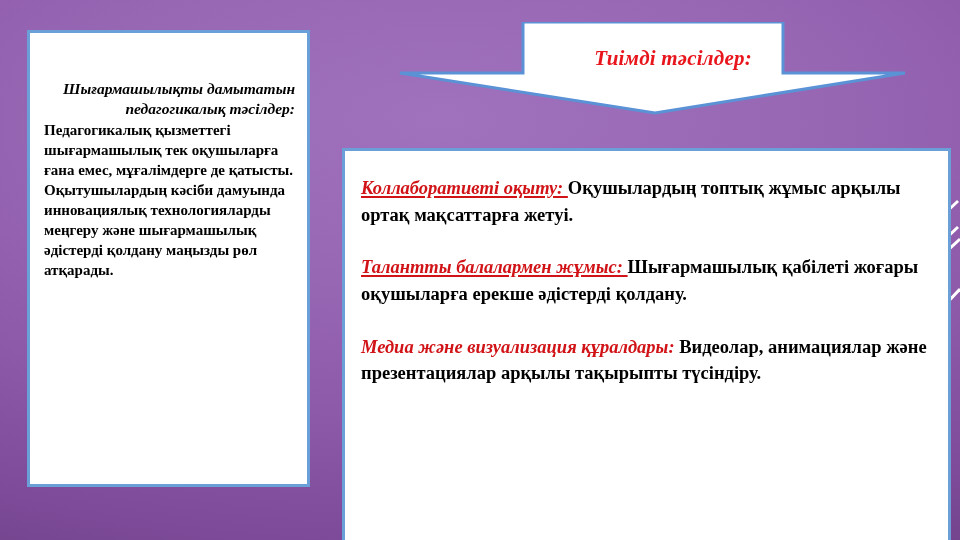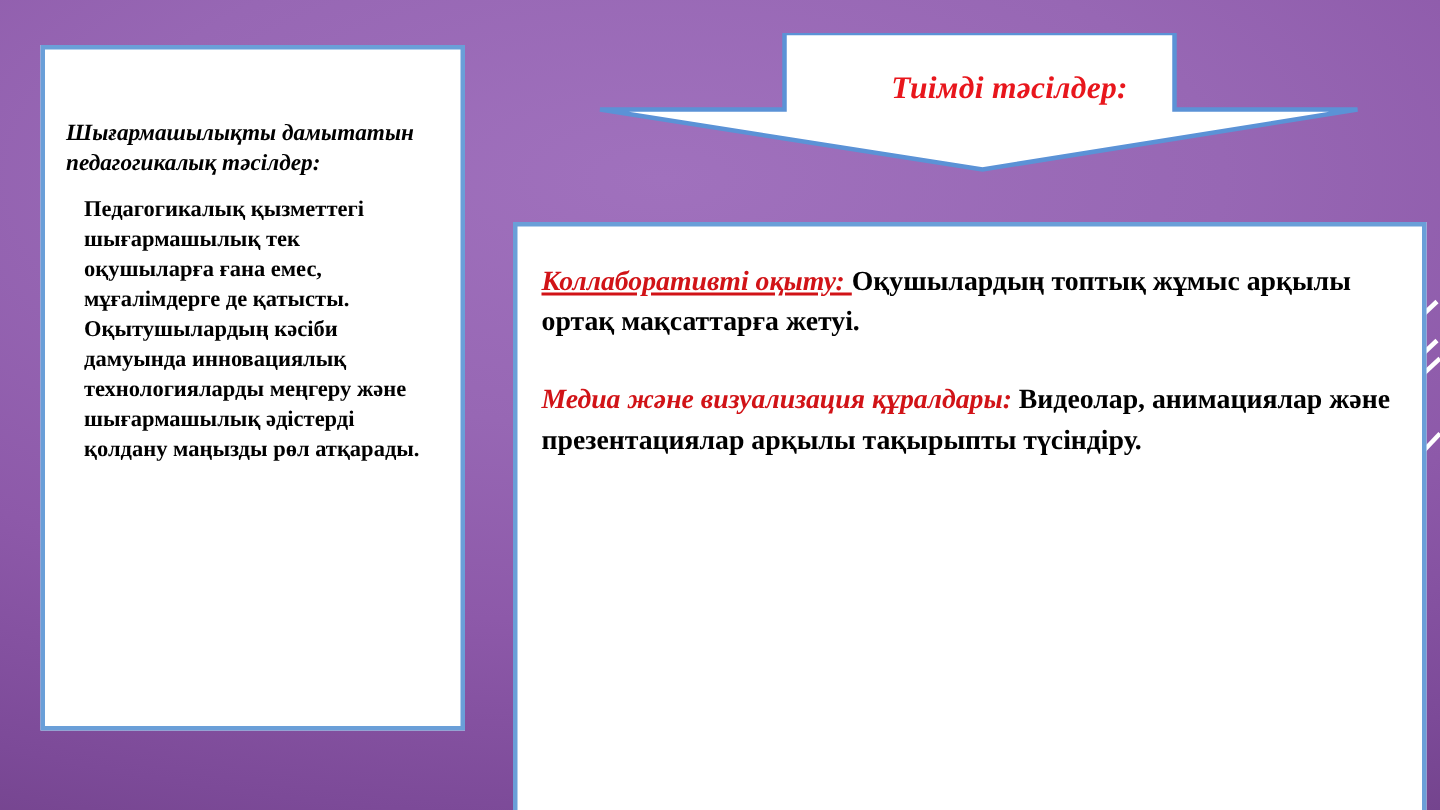--- a/index.html
+++ b/index.html
@@ -43,31 +43,31 @@
     background: #ffffff;
     border: 3px solid #6a9fd8;
     box-sizing: border-box;
     padding: 46px 12px 8px 14px;
   }
   .left-box .heading {
     font-style: italic;
     font-weight: bold;
     font-size: 15.5px;
     line-height: 1.30;
-    text-align: left;
+    text-align: right;
     color: #000000;
     margin: 0 0 2px 0;
   }
   .left-box .body {
     font-weight: bold;
     font-size: 15px;
     line-height: 1.33;
     text-align: left;
     color: #000000;
-    margin: 12px;
+    margin: 0;
   }
 
   
   .arrow-wrap {
     position: absolute;
     left: 390px;
     top: 22px;
     width: 525px;
     height: 96px;
   }
@@ -147,17 +147,20 @@
       <polygon points="133,0 393,0 393,51 515,51 265,91 10,51 133,51" fill="#ffffff" stroke="#5b92d6" stroke-width="3" stroke-linejoin="miter"></polygon>
     </svg>
     <div class="arrow-title">Тиімді тәсілдер:</div>
   </div>
 
   <div class="right-box">
     <p class="para">
       <span class="lead underline">Коллаборативті оқыту: </span><span>Оқушылардың топтық жұмыс арқылы ортақ мақсаттарға жетуі.</span>
     </p>
     <p class="para">
+      <span class="lead underline">Талантты балалармен жұмыс: </span><span>Шығармашылық қабілеті жоғары оқушыларға ерекше әдістерді қолдану.</span>
+    </p>
+    <p class="para">
       <span class="lead">Медиа және визуализация құралдары:</span><span> Видеолар, анимациялар және презентациялар арқылы тақырыпты түсіндіру.</span>
     </p>
   </div>
 
 </div>
 
 </body></html>

